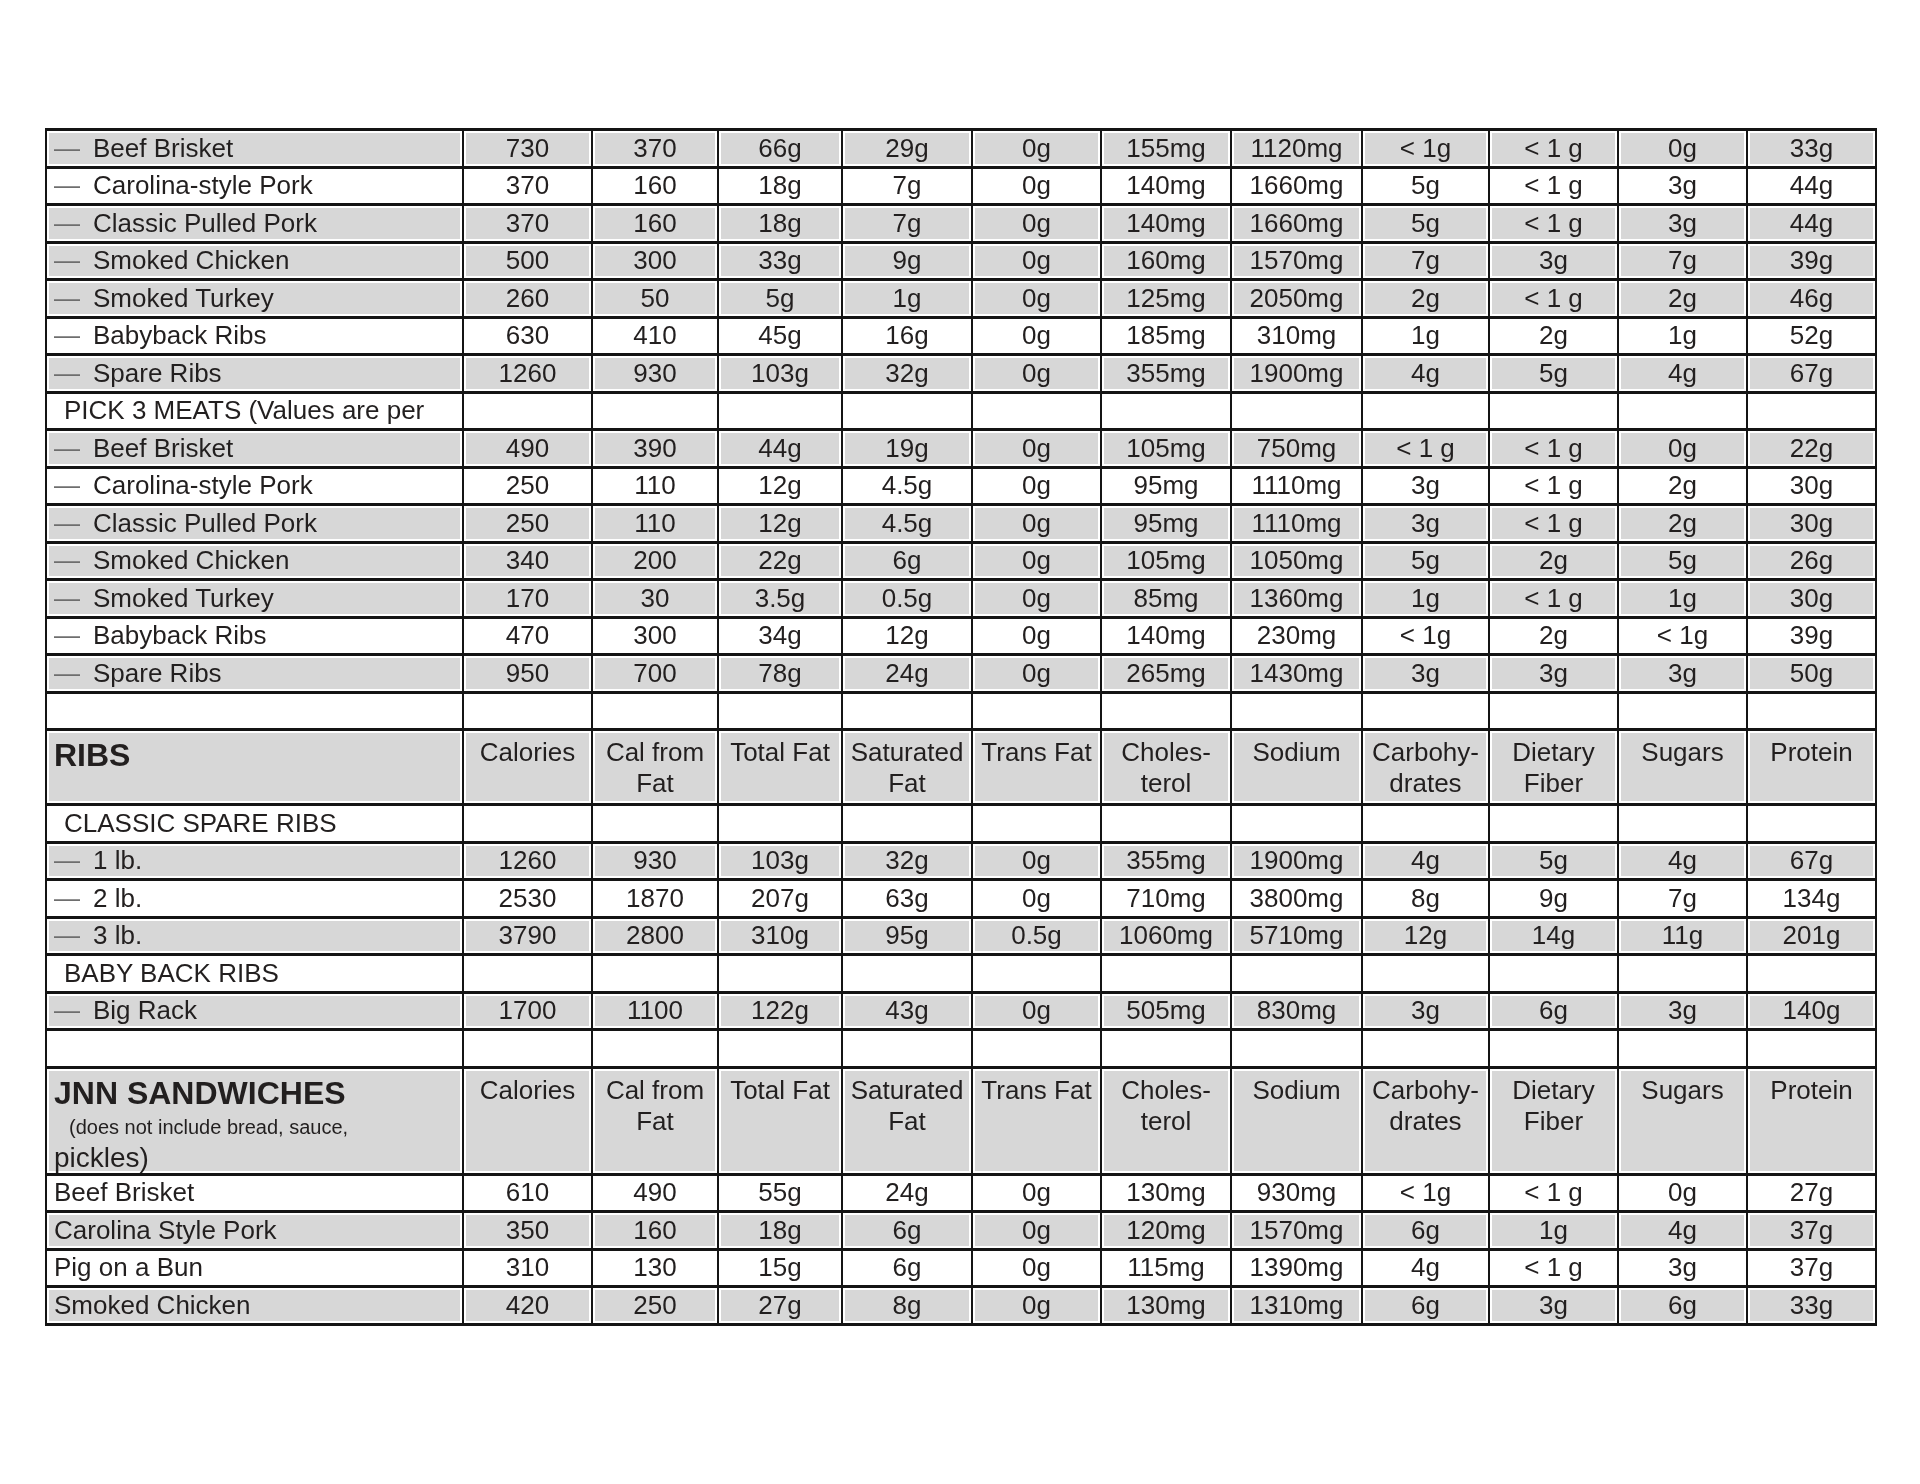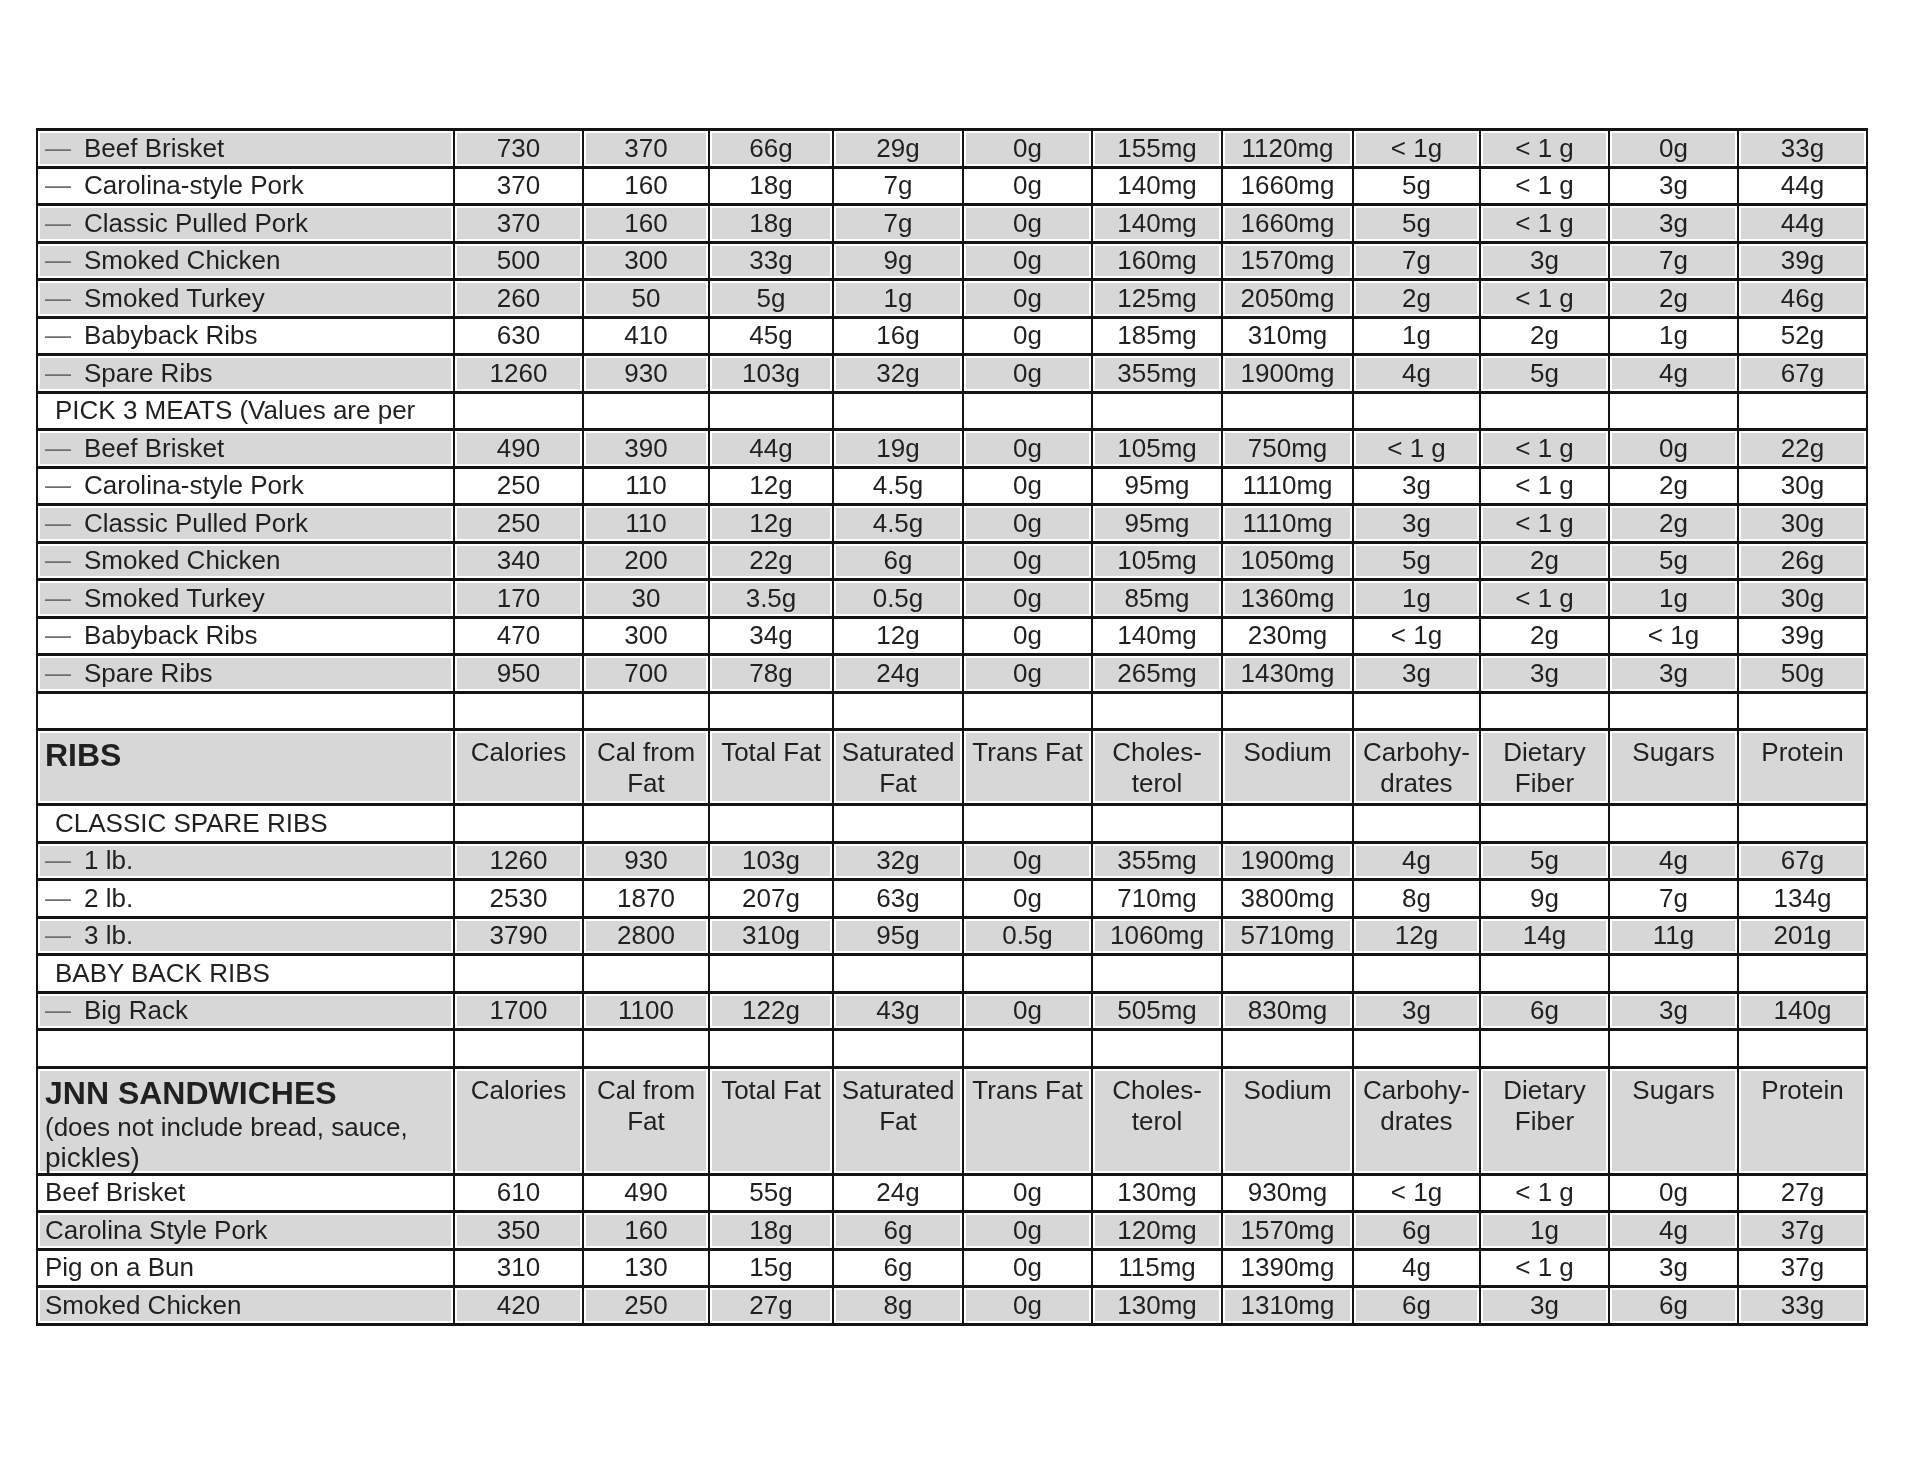--- a/index.html
+++ b/index.html
@@ -4,21 +4,21 @@
 <style>
   html, body { margin: 0; padding: 0; }
   body {
     width: 1920px; height: 1484px;
     background: #ffffff;
     font-family: "Liberation Sans", "DejaVu Sans", sans-serif;
     color: #221f1f;
   }
   .page { position: relative; width: 1920px; height: 1484px; overflow: hidden; }
   table.nutrition {
-    position: absolute; left: 36px; top: 128px;
+    position: absolute; left: 45px; top: 128px;
     width: 1832px;
     border-collapse: collapse; table-layout: fixed;
   }
   table.nutrition tr { border-top: 3px solid #141414; border-bottom: 3px solid #141414; }
   table.nutrition td {
     border-left: 2px solid #141414; border-right: 2px solid #141414;
     padding: 0; vertical-align: middle; overflow: hidden;
   }
   td.gray { background: #d7d7d7; box-shadow: inset 0 0 0 2px #ffffff; }
   td.white { background: #ffffff; }
@@ -28,21 +28,21 @@
   tr.hdr-jnn td { height: 78px; vertical-align: top; }
 
   td.name { text-align: left; font-size: 26px; white-space: nowrap; }
   td.name .pad { padding-left: 7px; display: block; }
   td.name .dash { color: #6e6e6e; padding-right: 13px; }
   tr.subheader td.name .pad { padding-left: 5px; margin-left: 12px; }
 
   td.val { text-align: center; font-size: 26px; }
 
   .section-title { font-size: 32px; font-weight: bold; line-height: 37px; padding: 6px 0 0 7px; }
-  .section-subtitle { font-size: 26px; line-height: 31px; padding-left: 7px; white-space: nowrap; }
+  .section-subtitle { font-size: 20px; line-height: 31px; padding-left: 22px; white-space: nowrap; }
   .section-subtitle-clipped { font-size: 28px; line-height: 30px; padding-left: 7px; white-space: nowrap; }
 
   td.colhdr { text-align: center; }
   td.colhdr .inner {
     display: inline-block; text-align: center;
     font-size: 26px; line-height: 31px; margin-top: 6px;
   }
   td.colhdr .inner span { display: block; }
 </style>
 </head>

